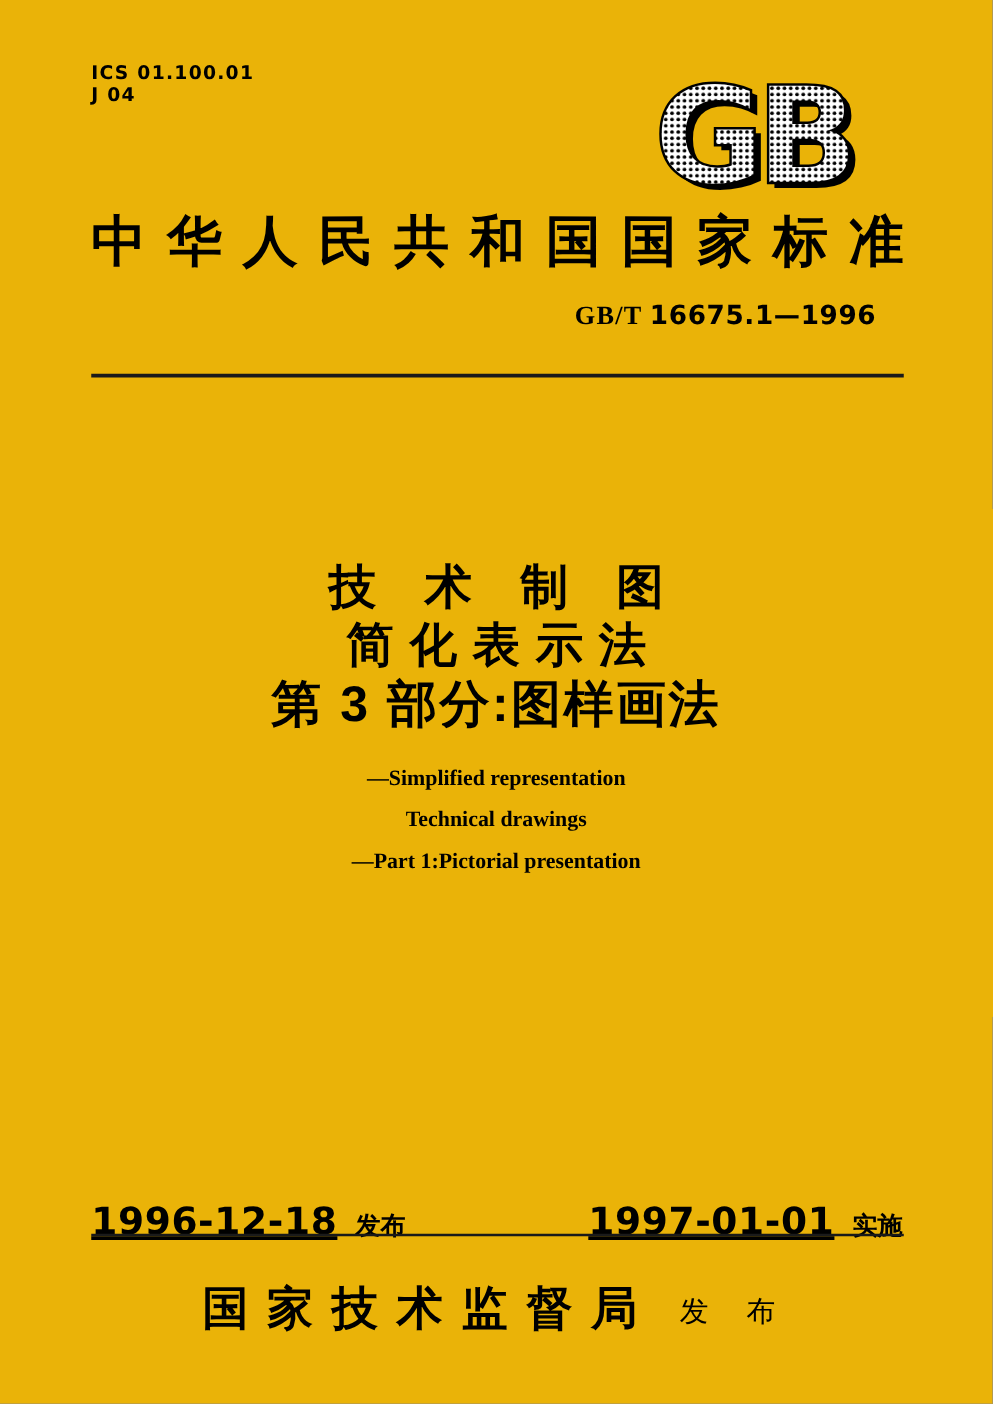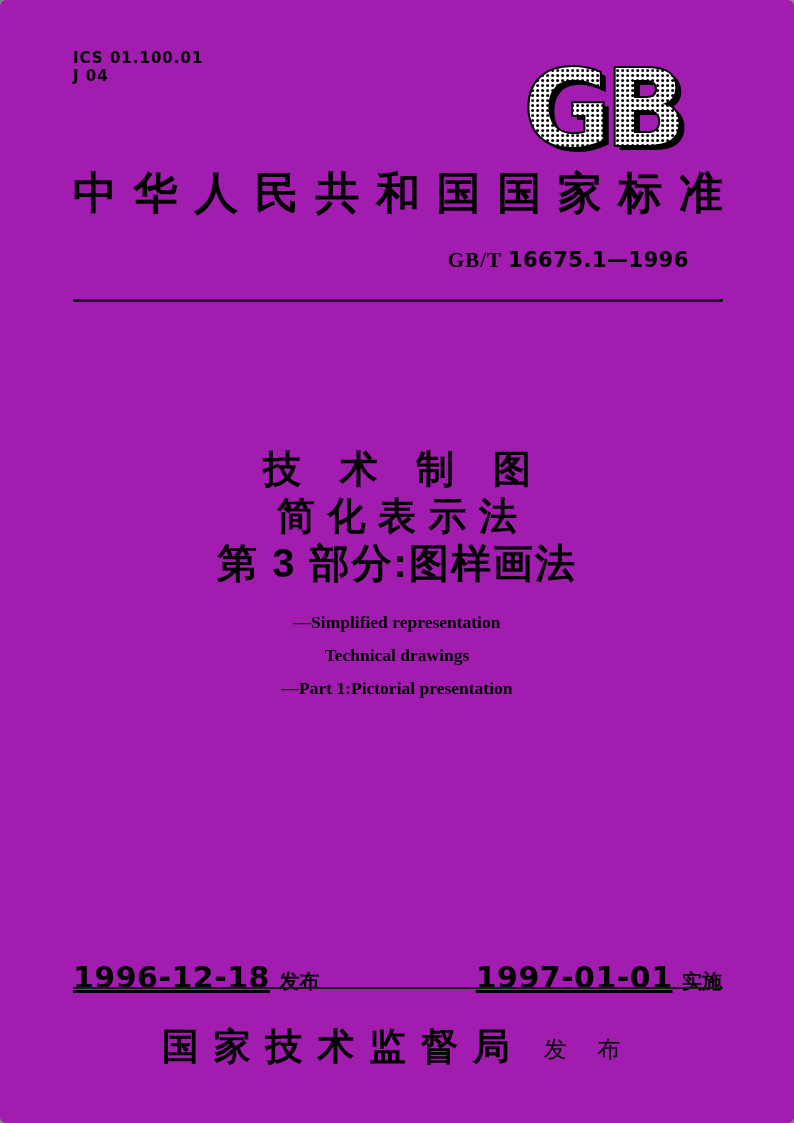--- a/index.html
+++ b/index.html
@@ -1,46 +1,45 @@
 <!DOCTYPE html>
 <html><head>
 <meta charset="utf-8">
 <style>
   html,body{margin:0;padding:0;background:#888;}
   .page{
     position:relative;
     width:794px;height:1123px;
     margin:0 auto;
-    background:#a21caf;
+    background:#eab308;
     color:#000;
     font-family:"Liberation Sans","DejaVu Sans",sans-serif;
     overflow:hidden;
-    border-radius:6px;
   }
   
   .ics{
     position:absolute;left:73px;top:49px;
     font-size:15px;font-weight:bold;line-height:18px;
     letter-spacing:1px;
     font-family:"DejaVu Sans",sans-serif;
   }
   
   .logo{position:absolute;left:521px;top:64px;width:192px;height:90px;}
   
   .cn-title{
     position:absolute;left:73px;top:170px;width:650px;
     font-family:"Liberation Serif","DejaVu Serif",serif;
     font-weight:bold;font-size:44px;line-height:48px;
     white-space:nowrap;
   }
   [data-justify]{display:flex;justify-content:space-between;}
   
   .std-number{
-    position:absolute;top:240px;right:105px;
-    font-size:21px;font-weight:bold;white-space:nowrap;margin-top:8px;
+    position:absolute;top:240px;right:93px;
+    font-size:21px;font-weight:bold;white-space:nowrap;
   }
   .std-number .code{font-family:"Liberation Serif","DejaVu Serif",serif;letter-spacing:1px;}
   .std-number .num{font-family:"DejaVu Sans",sans-serif;letter-spacing:0.5px;}
   .rule{position:absolute;left:73px;width:650px;height:3px;background:#1a1a1a;}
   .rule-top{top:299px;}
   .rule-bottom{top:987px;height:2px;}
   
   .t-cn{position:absolute;left:0;right:0;font-weight:bold;
         font-family:"Liberation Sans","DejaVu Sans",sans-serif;}
   .t-cn-1{top:444px;width:268px;left:50%;margin-left:-134px;font-size:38px;}
@@ -53,21 +52,21 @@
     font-family:"Liberation Serif","DejaVu Serif",serif;
     font-weight:bold;font-size:17.5px;line-height:33px;
   }
   
   .dates{
     position:absolute;left:73px;top:960px;width:649px;
     display:flex;justify-content:space-between;align-items:baseline;
     font-weight:bold;
   }
   .date-num{font-size:30px;font-family:"DejaVu Sans",sans-serif;letter-spacing:0.5px;text-decoration:underline;}
-  .date-label{font-size:20px;margin-left:5px;}
+  .date-label{font-size:20px;margin-left:10px;}
   
   .publisher-row{
     position:absolute;left:0;right:0;top:1022px;
     display:flex;justify-content:center;align-items:center;gap:34px;
   }
   .publisher{
     width:348px;font-size:37px;font-weight:bold;
     font-family:"Liberation Serif","DejaVu Serif",serif;
   }
   .publish-label{

